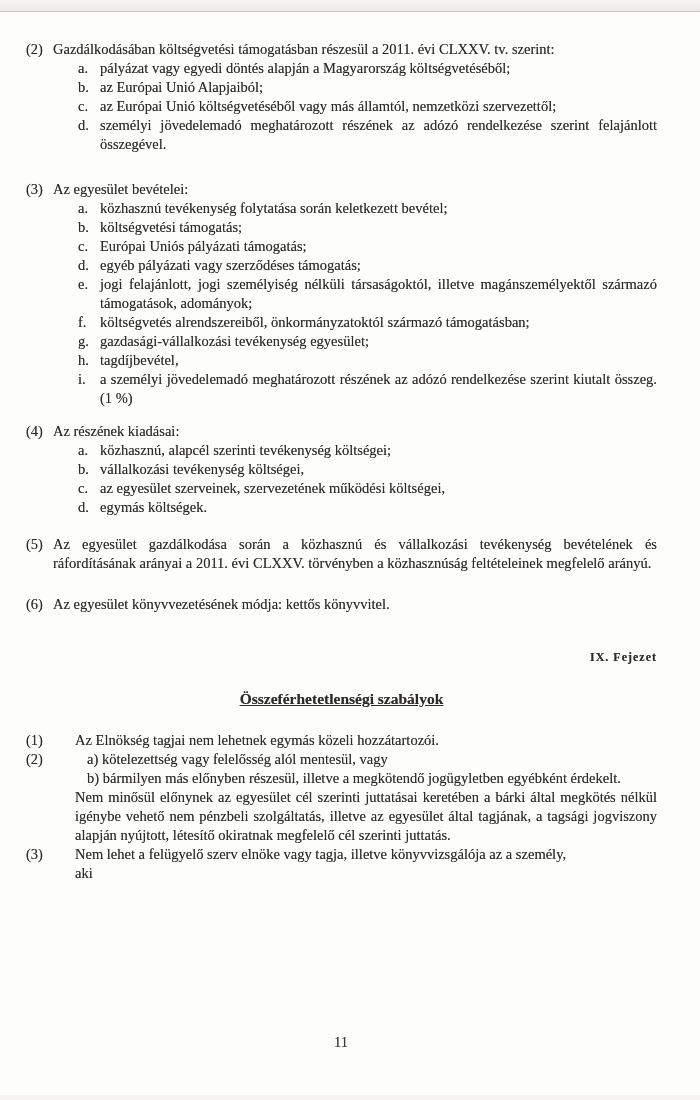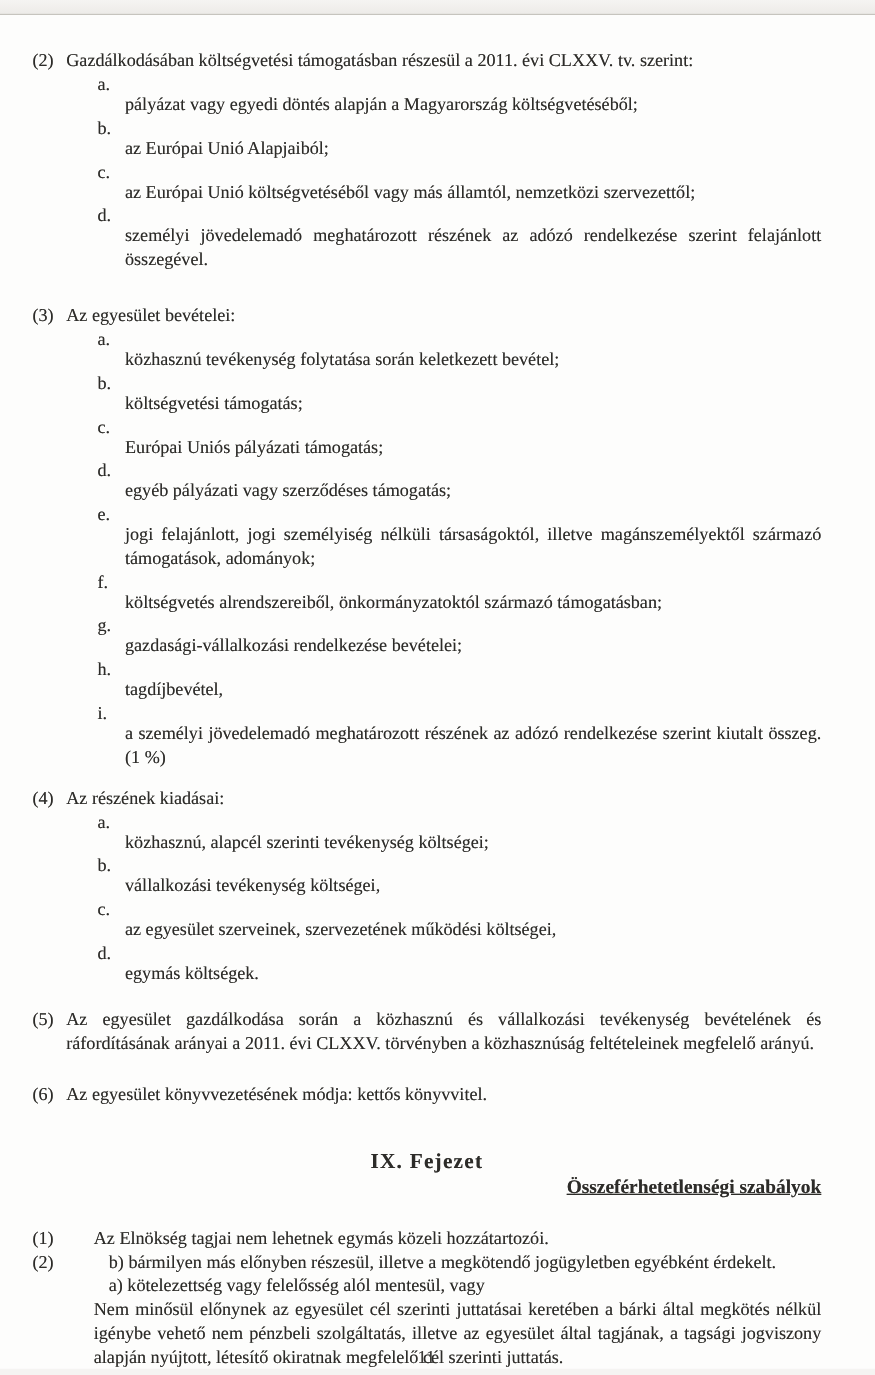--- a/index.html
+++ b/index.html
@@ -29,40 +29,39 @@
   .mb26{margin-bottom:26px;}
   .mb14{margin-bottom:14px;}
   .mb18{margin-bottom:18px;}
   .mb22{margin-bottom:22px;}
   .para{display:flex;}
   .pnum{flex:none;width:27px;}
   .ptext{flex:1;text-align:justify;}
   .sublist{margin-left:52px;}
   .subitem{display:flex;}
   .slabel{flex:none;width:22px;}
-  .stext{flex:1;text-align:justify;margin-top:16px;}
+  .stext{flex:1;text-align:justify;}
   .chapter-title{
-    text-align:center;font-weight:bold;font-size:17px;line-height:22px;
+    text-align:right;font-weight:bold;font-size:12px;line-height:22px;
     letter-spacing:1px;margin-top:32px;
   }
   .chapter-subtitle{
-    text-align:right;font-weight:bold;font-size:15.5px;line-height:20px;
-    text-decoration:underline;
+    text-align:center;font-weight:bold;font-size:15.5px;line-height:20px;
+    margin-top:21px;text-decoration:underline;
   }
   .rules{margin-top:22px;}
   .para.wide .pnum{width:49px;}
   .inner-item{text-indent:12px;text-align:justify;}
   .note{text-align:justify;}
   .aki-line{text-align:left;}
   .dash-item{text-align:justify;}
   .page-number{
     position:absolute;top:1034px;left:0;width:682px;
     text-align:center;font-size:14.5px;color:#3b3a37;
     font-family:"Liberation Serif","DejaVu Serif",serif;
-    margin-top:44px;
   }
 </style>
 </head>
 <body>
 
 <div class="page">
   <div class="scan-band"></div>
 
   <div class="content">
 
@@ -116,21 +115,21 @@
         <div class="subitem">
           <span class="slabel">e.</span>
           <div class="stext">jogi felajánlott, jogi személyiség nélküli társaságoktól, illetve magánszemélyektől származó támogatások, adományok;</div>
         </div>
         <div class="subitem">
           <span class="slabel">f.</span>
           <div class="stext">költségvetés alrendszereiből, önkormányzatoktól származó támogatásban;</div>
         </div>
         <div class="subitem">
           <span class="slabel">g.</span>
-          <div class="stext">gazdasági-vállalkozási rendelkezése bevételei;</div>
+          <div class="stext">gazdasági-vállalkozási tevékenység egyesület;</div>
         </div>
         <div class="subitem">
           <span class="slabel">h.</span>
           <div class="stext">tagdíjbevétel,</div>
         </div>
         <div class="subitem">
           <span class="slabel">i.</span>
           <div class="stext">a személyi jövedelemadó meghatározott részének az adózó rendelkezése szerint kiutalt összeg. (1 %)</div>
         </div>
       </div>
@@ -182,35 +181,36 @@
 
       <div class="para wide">
         <span class="pnum">(1)</span>
         <div class="ptext">Az Elnökség tagjai nem lehetnek egymás közeli hozzátartozói.</div>
       </div>
 
       <div class="para wide">
         <span class="pnum">(2)</span>
         <div class="ptext">
           <div class="inner-item">
+            <span>a)</span>
+            <span>kötelezettség vagy felelősség alól mentesül, vagy</span>
+          </div>
+          <div class="inner-item">
             <span>b)</span>
             <span>bármilyen más előnyben részesül, illetve a megkötendő jogügyletben egyébként érdekelt.</span>
-          </div>
-          <div class="inner-item">
-            <span>a)</span>
-            <span>kötelezettség vagy felelősség alól mentesül, vagy</span>
           </div>
           <div class="note">Nem minősül előnynek az egyesület cél szerinti juttatásai keretében a bárki által megkötés nélkül igénybe vehető nem pénzbeli szolgáltatás, illetve az egyesület által tagjának, a tagsági jogviszony alapján nyújtott, létesítő okiratnak megfelelő cél szerinti juttatás.</div>
         </div>
       </div>
 
       <div class="para wide">
         <span class="pnum">(3)</span>
         <div class="ptext">
           <div>Nem lehet a felügyelő szerv elnöke vagy tagja, illetve könyvvizsgálója az a személy,</div>
+          <div class="aki-line">aki</div>
         </div>
       </div>
 
     </div>
   </div>
 
   <div class="page-number">11</div>
   <div class="scan-band-bottom"></div>
 </div>
 

